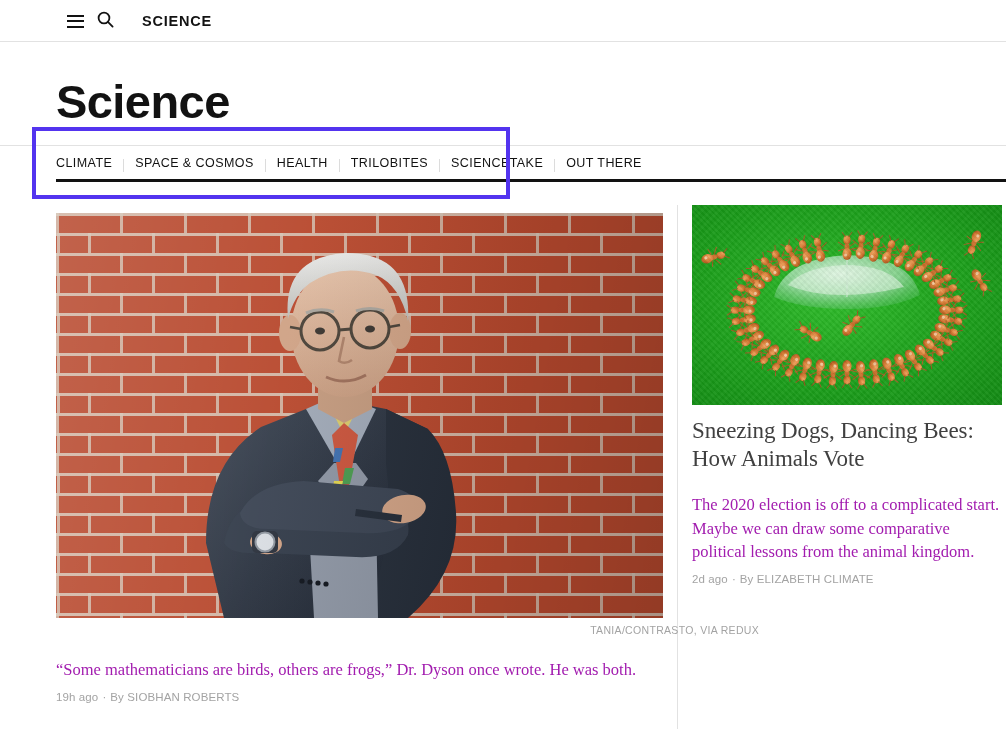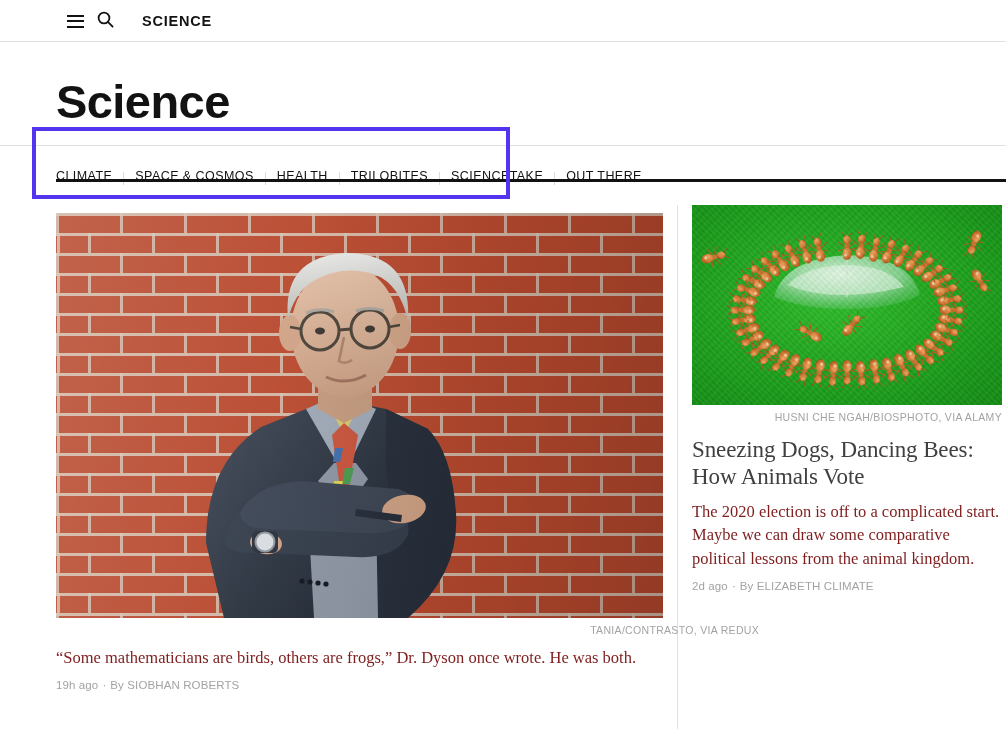--- a/index.html
+++ b/index.html
@@ -105,21 +105,21 @@
     left: 0;
     top: 145px;
     width: 1006px;
     height: 1px;
     background: #e2e2e2;
   }
 
   .section-nav {
     position: absolute;
     left: 56px;
-    top: 167px;
+    top: 154px;
     display: flex;
     align-items: flex-end;
     white-space: nowrap;
   }
 
   .nav-item {
     font-size: 12.5px;
     font-weight: 500;
     letter-spacing: 0.035em;
     color: #121212;
@@ -224,22 +224,22 @@
     font-size: 23px;
     line-height: 1.2;
     margin-top: 12px;
     letter-spacing: -0.005em;
   }
 
   .summary {
     font-family: "Liberation Serif", serif;
     font-size: 16.5px;
     line-height: 1.42;
-    color: #7f1d1d;
-    margin-top: 9px;
+    color: #a21caf;
+    margin-top: 21px;
   }
 
   .byline {
     font-size: 11.5px;
     color: #a3a3a3;
     letter-spacing: 0.01em;
     margin-top: 9px;
     line-height: 1.3;
   }
   .byline .dot { margin: 0 4px; }
@@ -550,21 +550,20 @@
         <use href="#ant" transform="translate(22,52) rotate(75)"></use>
         <use href="#ant" transform="translate(282,38) rotate(200)"></use>
         <use href="#ant" transform="translate(288,76) rotate(150)"></use>
         <use href="#ant" transform="translate(160,120) rotate(40)"></use>
         <use href="#ant" transform="translate(118,128) rotate(300)"></use>
       </svg>
 
       <div class="leaf-noise"></div>
     </div>
 
-    <div class="credit">HUSNI CHE NGAH/BIOSPHOTO, VIA ALAMY</div>
 
     <h2 class="headline headline-side">Sneezing Dogs, Dancing Bees: How Animals Vote</h2>
 
     <p class="summary">The 2020 election is off to a complicated start. Maybe we can draw some comparative political lessons from the animal kingdom.</p>
 
     <div class="byline">
       <span>2d ago</span><span class="dot">·</span><span>By ELIZABETH CLIMATE</span>
     </div>
   </article>
 

